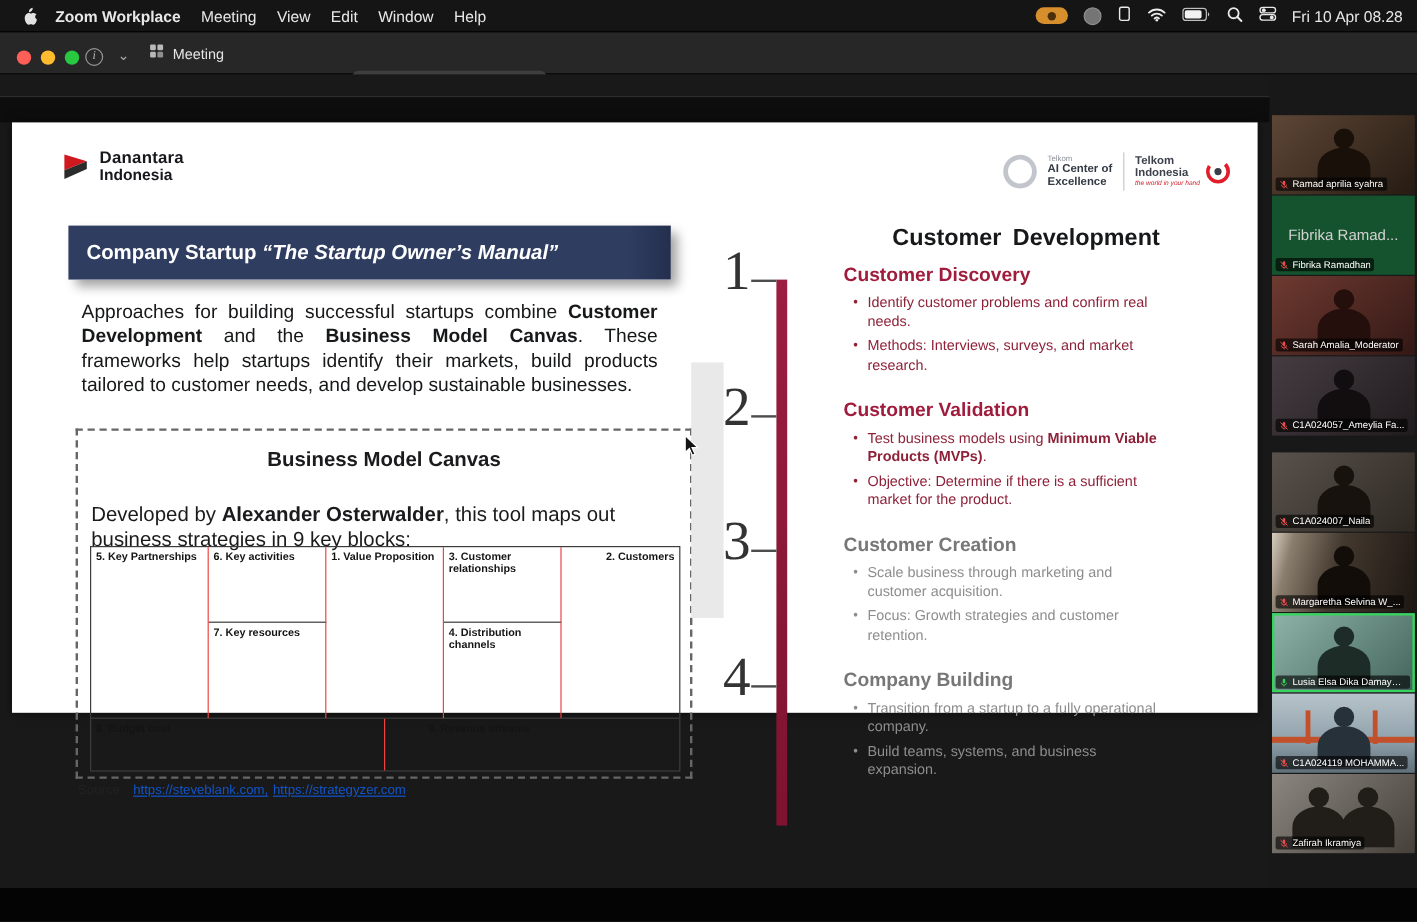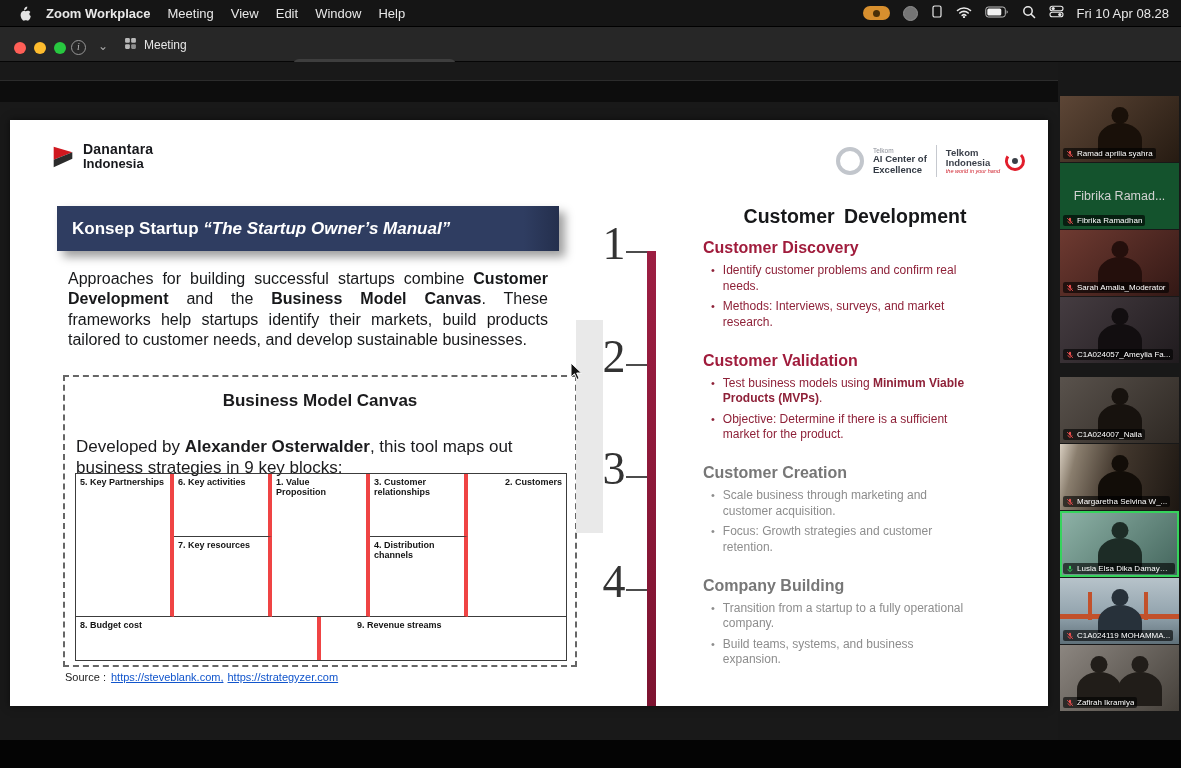--- a/index.html
+++ b/index.html
@@ -35,21 +35,21 @@
   .tab-ic{width:15px;height:15px;border-radius:3px;background:#e58f17;display:flex;align-items:center;justify-content:center;flex:none;}
   .tab-label{font-size:10.5px;color:#f0f0f0;white-space:nowrap;overflow:hidden;text-overflow:ellipsis;}
   .tab-link{width:16px;height:16px;border-radius:50%;background:#5b5b5b;display:flex;align-items:center;justify-content:center;margin-left:auto;flex:none;}
 
   
   .main{position:absolute;top:62px;left:0;width:1181px;height:678px;background:#191919;}
   .share-band{position:absolute;left:0;top:18px;width:1058px;height:22px;background:#0d0d0d;border-top:1px solid #2c2c2c;}
   .bottombar{position:absolute;top:740px;left:0;width:1181px;height:28px;background:#040404;}
 
   
-  .slide{position:absolute;left:10px;top:58px;width:1038px;height:586px;background:#fff;color:#1b1b1d;
+  .slide{position:absolute;left:10px;top:40px;width:1038px;height:492px;background:#fff;color:#1b1b1d;
     box-shadow:0 0 8px rgba(0,0,0,.55);}
   .slide .abs{position:absolute;}
   .b{font-weight:700;} .i{font-style:italic;}
 
   .s-logo{left:40px;top:22px;display:flex;gap:7px;align-items:center;}
   .brand-text{line-height:1.08;color:#17181c;}
   .brand-l1{font-size:14px;font-weight:800;letter-spacing:.2px;}
   .brand-l2{font-size:13px;font-weight:700;}
 
   .s-partner{left:826px;top:20px;display:flex;align-items:center;gap:9px;height:42px;}
@@ -66,21 +66,21 @@
   .banner{left:47px;top:86px;width:502px;height:45px;display:flex;align-items:center;padding-left:15px;
     background:linear-gradient(90deg,#2f3d61 0%,#2f3d61 93%,#242f4d 100%);color:#fff;font-size:17px;
     box-shadow:6px 6px 9px rgba(0,0,0,.38);}
   .intro{left:58px;top:149px;width:480px;font-size:16px;line-height:1.27;text-align:justify;color:#17181a;}
 
   .bmc-box{left:53px;top:255px;width:514px;height:292px;border:2px dashed #666;}
   .bmc-title{position:absolute;left:0;top:14px;width:100%;text-align:center;font-size:17px;font-weight:700;}
   .bmc-desc{position:absolute;left:11px;top:47px;width:466px;font-size:17px;line-height:1.25;margin-top:12px;}
   .bmc-grid{position:absolute;left:10px;top:96px;width:492px;display:grid;
     grid-template-columns:repeat(10,1fr);grid-template-rows:63px 80px 43px;border:1px solid #3c3c3c;}
-  .bmc-cell{border-right:4px solid #ef4444;border-bottom:1px solid #3c3c3c;font-size:9px;font-weight:700;
+  .bmc-cell{border-right:1px solid #ef4444;border-bottom:1px solid #3c3c3c;font-size:9px;font-weight:700;
     padding:3px 4px;color:#141414;line-height:1.15;}
   .cell-partnerships{grid-area:1/1/3/3;} .cell-activities{grid-area:1/3/2/5;} .cell-resources{grid-area:2/3/3/5;}
   .cell-value{grid-area:1/5/3/7;} .cell-relationships{grid-area:1/7/2/9;} .cell-channels{grid-area:2/7/3/9;}
   .cell-customers{grid-area:1/9/3/11;border-right:none;text-align:right;}
   .cell-budget{grid-area:3/1/4/6;border-bottom:none;} .cell-revenue{grid-area:3/6/4/11;border-right:none;border-bottom:none;margin-left:32px;}
 
   .source{left:55px;top:551px;font-size:11px;display:flex;gap:5px;color:#222;}
   .src-link{color:#1155cc;text-decoration:underline;}
 
   .gray-strip{left:566px;top:200px;width:27px;height:213px;background:#e9e9e9;}
@@ -245,21 +245,21 @@
           <span class="tagline">the world in your hand</span>
         </div>
         <svg width="22" height="22" viewBox="0 0 22 22">
             <circle cx="11" cy="11" r="8.5" fill="none" stroke="#e11d2b" stroke-width="3" stroke-dasharray="38 16" transform="rotate(-45 11 11)"></circle>
             <circle cx="11" cy="11" r="3" fill="#3a3f47"></circle>
           </svg>
       </div>
     </div>
 
     <div class="abs banner">
-      <span id="banner-title"><span class="banner-inner"><span class="b ">Konsep Startup </span><span class="b i">“The Startup Owner’s Manual”</span></span></span>
+      <span id="banner-title"><span class="banner-inner"><span class="b ">Company Startup </span><span class="b i">“The Startup Owner’s Manual”</span></span></span>
     </div>
 
     <div class="abs intro"><span>Approaches for building successful startups combine </span><span class="b ">Customer Development</span><span> and the </span><span class="b ">Business Model Canvas</span><span>. These frameworks help startups identify their markets, build products tailored to customer needs, and develop sustainable businesses.</span></div>
 
     <div class="abs bmc-box">
       <div class="bmc-title">Business Model Canvas</div>
       <div class="bmc-desc"><span>Developed by </span><span class="b ">Alexander Osterwalder</span><span>, this tool maps out business strategies in 9 key blocks:</span></div>
       <div class="bmc-grid">
           <div class="bmc-cell cell-partnerships">5. Key Partnerships</div>
           <div class="bmc-cell cell-activities">6. Key activities</div>

